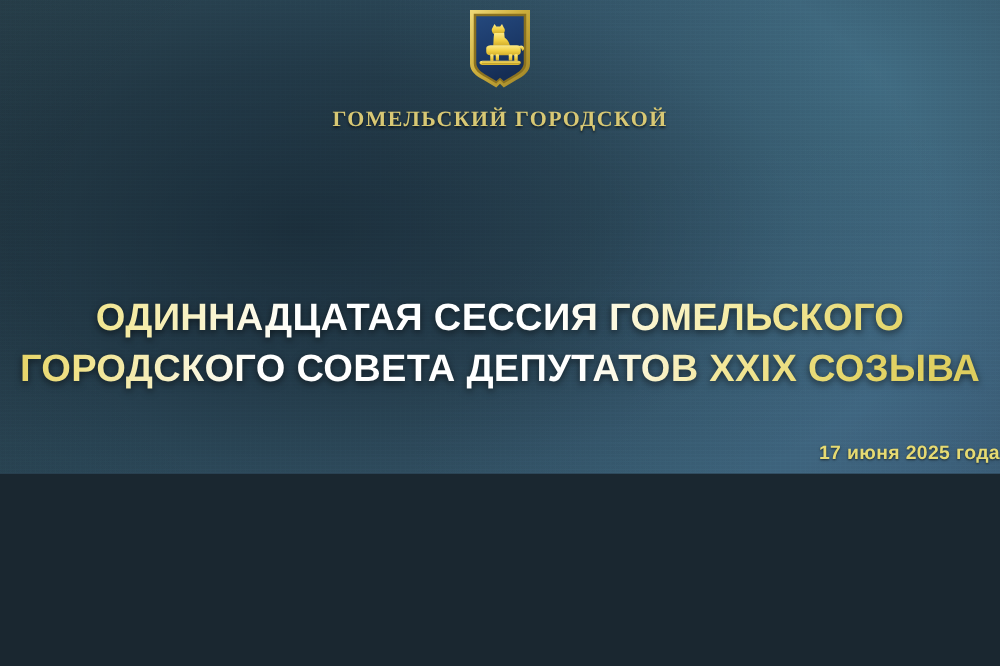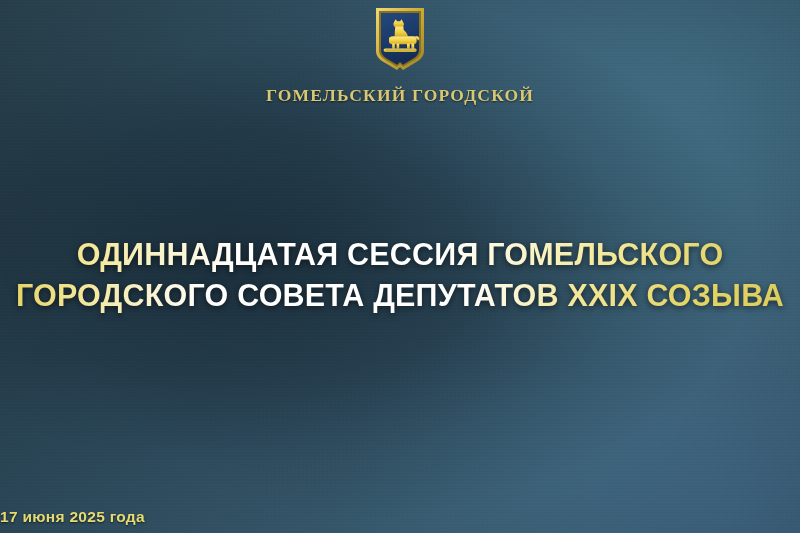--- a/index.html
+++ b/index.html
@@ -8,21 +8,21 @@
     padding: 0;
     background: #1a2730;
   }
   body {
     font-family: "Liberation Sans", sans-serif;
   }
 
   .slide {
     position: relative;
     width: 800px;
-    height: 533px;
+    height: 379px;
     overflow: hidden;
     background-color: #30495c;
     user-select: none;
   }
 
   
   .bg-base {
     position: absolute;
     inset: 0;
     background:
@@ -157,21 +157,21 @@
       #e4d566 86%,
       #dccb5c 100%);
   }
 
   
   .date-line {
     position: absolute;
     bottom: 7px;
     left: 0;
     right: 0;
-    text-align: left;
+    text-align: right;
     font-family: "Liberation Sans", sans-serif;
     font-weight: 700;
     font-size: 15.5px;
     letter-spacing: 0.3px;
     color: #e6da72;
     text-shadow: 0 1px 2px rgba(0,0,0,0.6);
   }
 </style>
 </head>
 <body>

